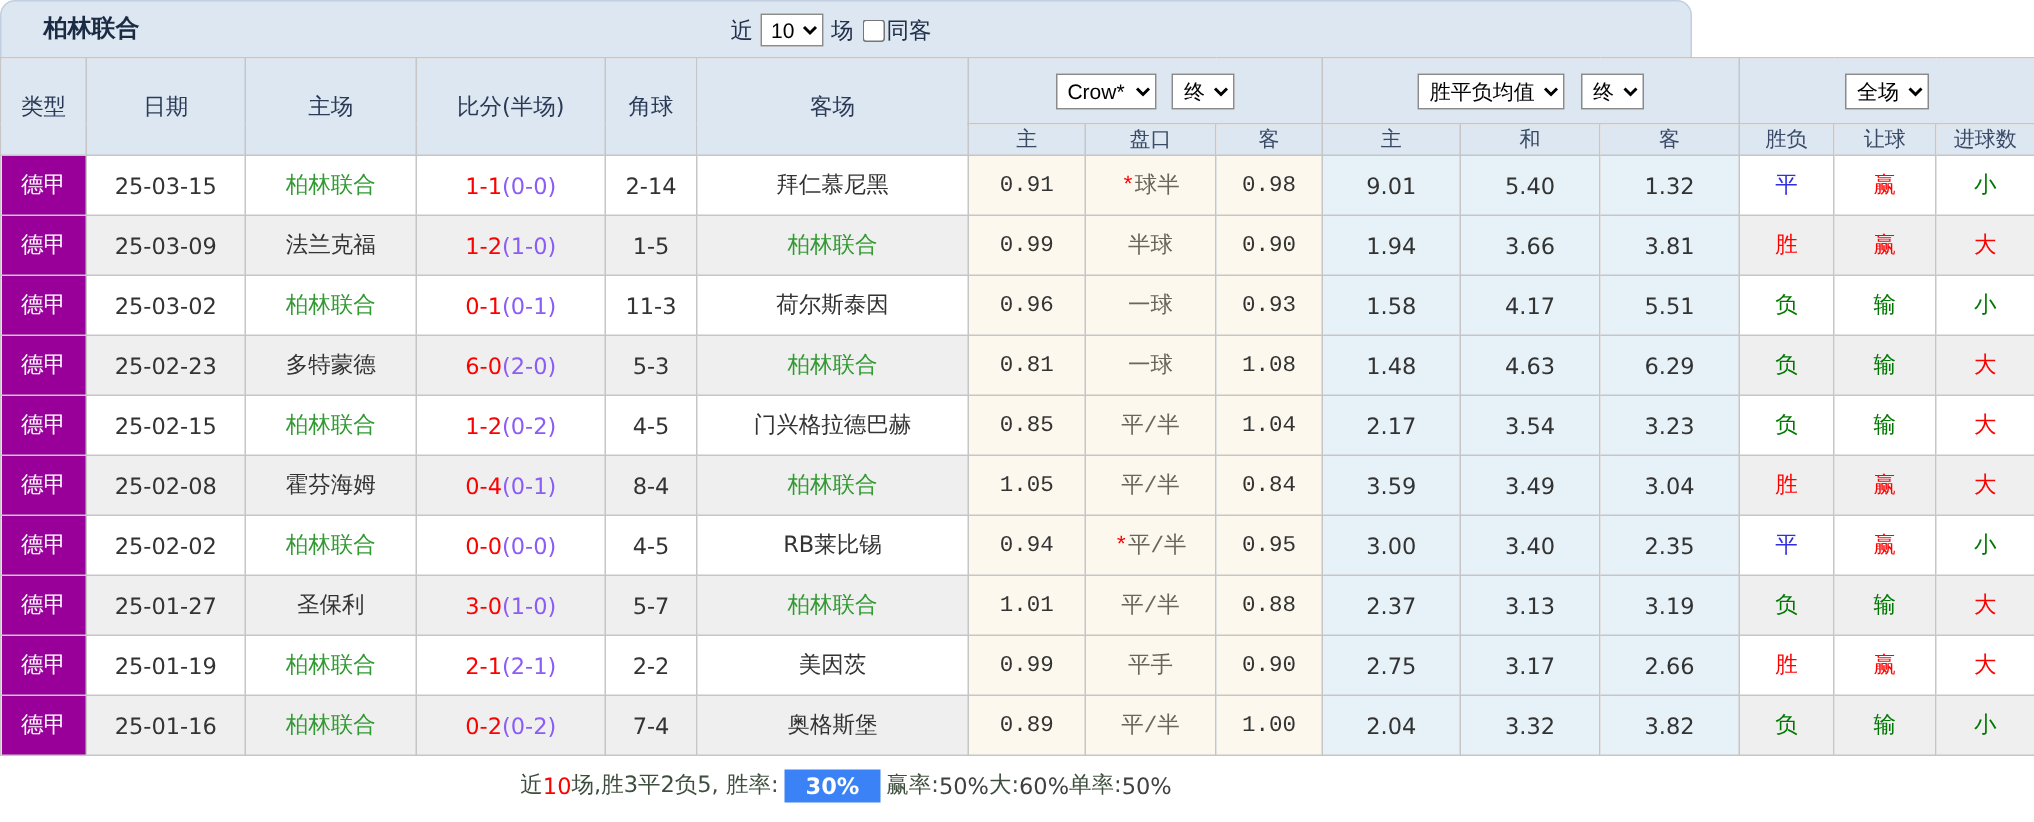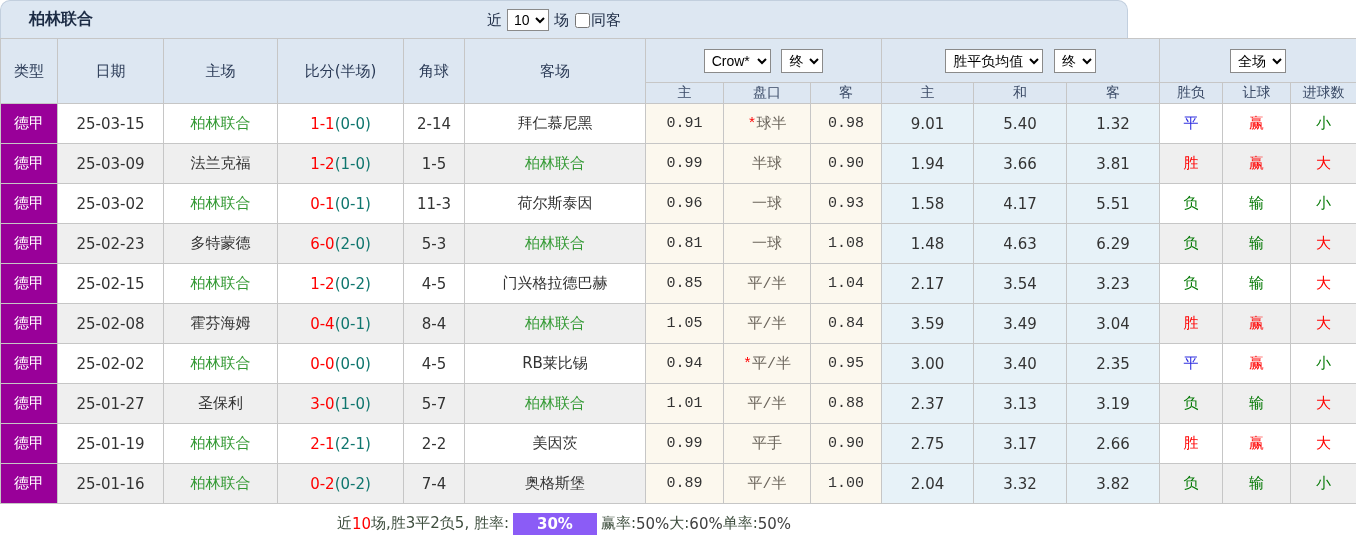--- a/index.html
+++ b/index.html
@@ -27,31 +27,31 @@
   tr.sub th { height: 21px; font-size: 14px; color: #3a4a66; }
   thead select { font-size: 14px; padding: 2px 3px; border: 1px solid #8a8a8a; background: #fff; margin: 0 3px; }
   tbody td { height: 40px; color: #333; }
   tbody tr:nth-child(even) td.stripe { background: #efefef; }
   td.type { background: var(--purple); color: #fff; font-size: 15px; }
   td.cream { background: #fcf8ee; font-family: Liberation Mono, monospace; }
   td.blu { background: #e7f2f8; }
   td.line { color: #6b655c; }
   .team-target { color: var(--green-team); }
   .ft { color: #ff0000; }
-  .ht { color: #0f766e; }
+  .ht { color: #8b5cf6; }
   .star { color: #ff0000; }
   .r-red { color: #ff0000; }
   .r-blue { color: #2f2fe0; }
   .r-green { color: #007700; }
 
   
   .footer { height: 39px; display: flex; align-items: center; justify-content: center; font-size: 15px; color: #3e4e3e; }
   .footer .seg-red { color: #ff0000; }
   .footer .seg-blue { color: #404040; }
-  .footer .seg-badge { background: #8b5cf6; color: #fff; font-weight: bold; padding: 2px 24px; margin: 0 4px; }
+  .footer .seg-badge { background: #3b82f6; color: #fff; font-weight: bold; padding: 2px 14px; margin: 0 4px; }
 </style>
 </head>
 <body>
 
 <div class="wrap">
 
   <div class="topbar">
     <span class="title">柏林联合</span>
     <div class="controls">
       <span>近</span>

